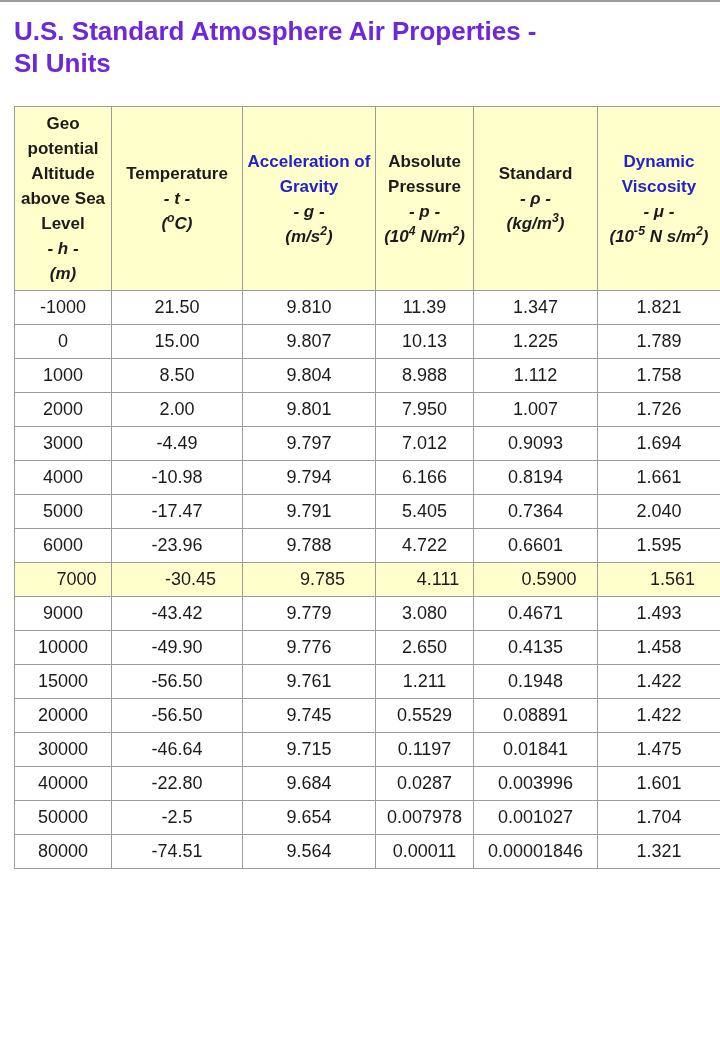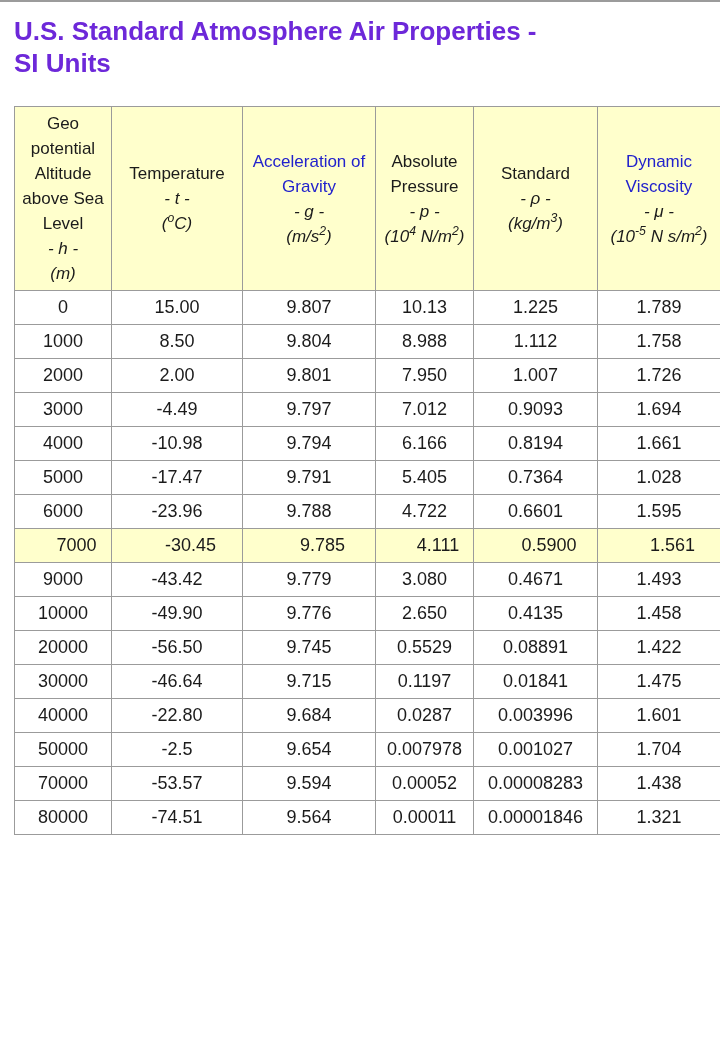--- a/index.html
+++ b/index.html
@@ -37,21 +37,21 @@
   col.c4 { width: 98px; }
   col.c5 { width: 124px; }
   col.c6 { width: 123px; }
   th, td {
     border: 1px solid var(--border, #9b9b9b);
     text-align: center;
     vertical-align: middle;
   }
   th {
     background: var(--header-bg, #ffffcc);
-    font-weight: normal;
+    font-weight: bold;
     padding: 4px 3px;
   }
   .hline {
     font-size: 17px;
     line-height: 25px;
     color: #1b1b1b;
   }
   .hline.it { font-style: italic; }
   .hline.link { color: var(--link, #2222cc); }
   sup { font-size: 0.72em; line-height: 0; }
@@ -108,20 +108,28 @@
           </th>
           <th>
             <div class="hline link"><span>Dynamic Viscosity</span></div>
             <div class="hline it"><span>- μ -</span></div>
             <div class="hline it"><span>(10</span><sup>-5</sup><span> N s/m</span><sup>2</sup><span>)</span></div>
           </th>
         </tr>
     </thead>
     <tbody id="table-body">
         <tr>
+          <td>-1000</td>
+          <td>21.50</td>
+          <td>9.810</td>
+          <td>11.39</td>
+          <td>1.347</td>
+          <td>1.821</td>
+        </tr>
+        <tr>
           <td>0</td>
           <td>15.00</td>
           <td>9.807</td>
           <td>10.13</td>
           <td>1.225</td>
           <td>1.789</td>
         </tr>
         <tr>
           <td>1000</td>
           <td>8.50</td>
@@ -153,21 +161,21 @@
           <td>6.166</td>
           <td>0.8194</td>
           <td>1.661</td>
         </tr>
         <tr>
           <td>5000</td>
           <td>-17.47</td>
           <td>9.791</td>
           <td>5.405</td>
           <td>0.7364</td>
-          <td>1.028</td>
+          <td>2.040</td>
         </tr>
         <tr>
           <td>6000</td>
           <td>-23.96</td>
           <td>9.788</td>
           <td>4.722</td>
           <td>0.6601</td>
           <td>1.595</td>
         </tr>
         <tr class="hl">
@@ -188,20 +196,28 @@
         </tr>
         <tr>
           <td>10000</td>
           <td>-49.90</td>
           <td>9.776</td>
           <td>2.650</td>
           <td>0.4135</td>
           <td>1.458</td>
         </tr>
         <tr>
+          <td>15000</td>
+          <td>-56.50</td>
+          <td>9.761</td>
+          <td>1.211</td>
+          <td>0.1948</td>
+          <td>1.422</td>
+        </tr>
+        <tr>
           <td>20000</td>
           <td>-56.50</td>
           <td>9.745</td>
           <td>0.5529</td>
           <td>0.08891</td>
           <td>1.422</td>
         </tr>
         <tr>
           <td>30000</td>
           <td>-46.64</td>
@@ -220,28 +236,20 @@
         </tr>
         <tr>
           <td>50000</td>
           <td>-2.5</td>
           <td>9.654</td>
           <td>0.007978</td>
           <td>0.001027</td>
           <td>1.704</td>
         </tr>
         <tr>
-          <td>70000</td>
-          <td>-53.57</td>
-          <td>9.594</td>
-          <td>0.00052</td>
-          <td>0.00008283</td>
-          <td>1.438</td>
-        </tr>
-        <tr>
           <td>80000</td>
           <td>-74.51</td>
           <td>9.564</td>
           <td>0.00011</td>
           <td>0.00001846</td>
           <td>1.321</td>
         </tr>
       </tbody>
   </table>
 </div>

